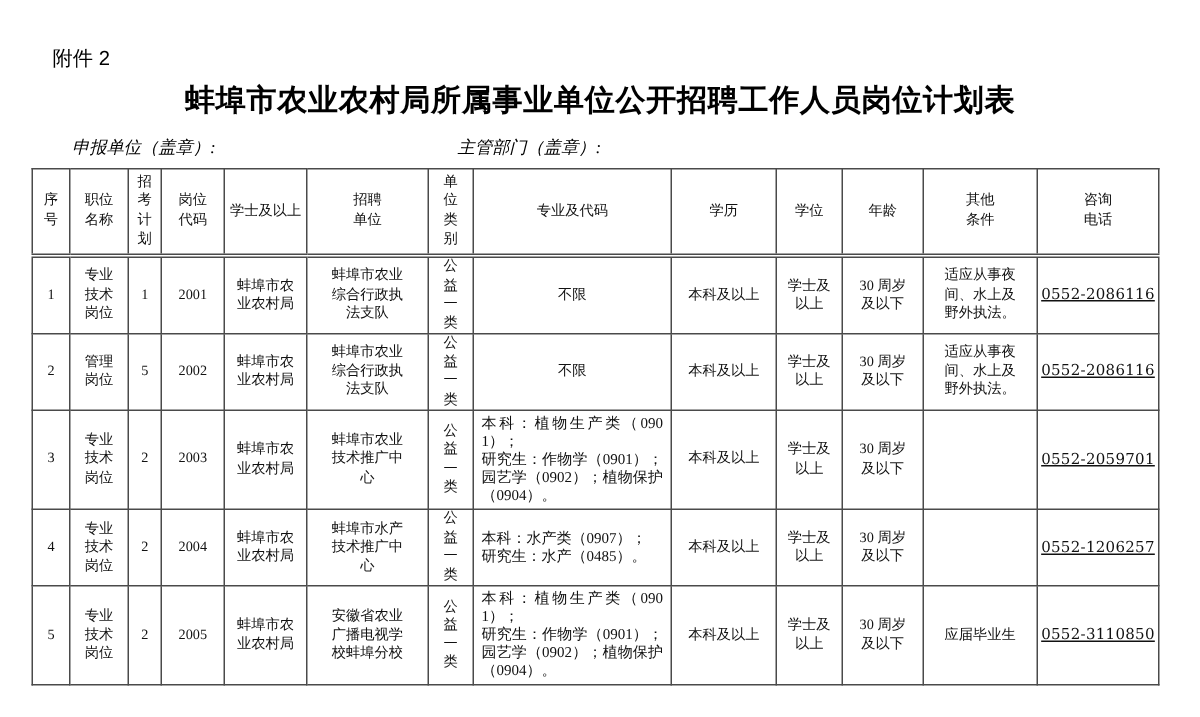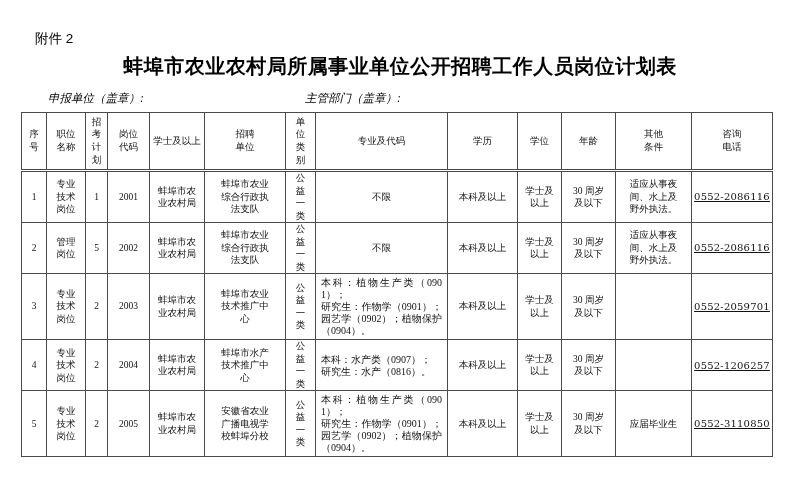--- a/index.html
+++ b/index.html
@@ -149,21 +149,21 @@
         <tr style="height: 50px;">
           <td><div class="cin ">4</div></td>
           <td><div class="cin w2">专业技术岗位</div></td>
           <td><div class="cin ">2</div></td>
           <td><div class="cin ">2004</div></td>
           <td><div class="cin w4">蚌埠市农业农村局</div></td>
           <td><div class="cin w5">蚌埠市水产技术推广中心</div></td>
           <td><div class="cin w1">公益一类</div></td>
           <td>
             <div class="cin major">本科：水产类（0907）；
-研究生：水产（0816）。</div>
+研究生：水产（0485）。</div>
           </td>
           <td><div class="cin ">本科及以上</div></td>
           <td><div class="cin w3">学士及以上</div></td>
           <td><div class="cin w4">30 周岁及以下</div></td>
           <td><div class="cin w5"></div></td>
           <td><div class="cin phone">0552-1206257</div></td>
         </tr>
         <tr style="height: 64px;">
           <td><div class="cin ">5</div></td>
           <td><div class="cin w2">专业技术岗位</div></td>

